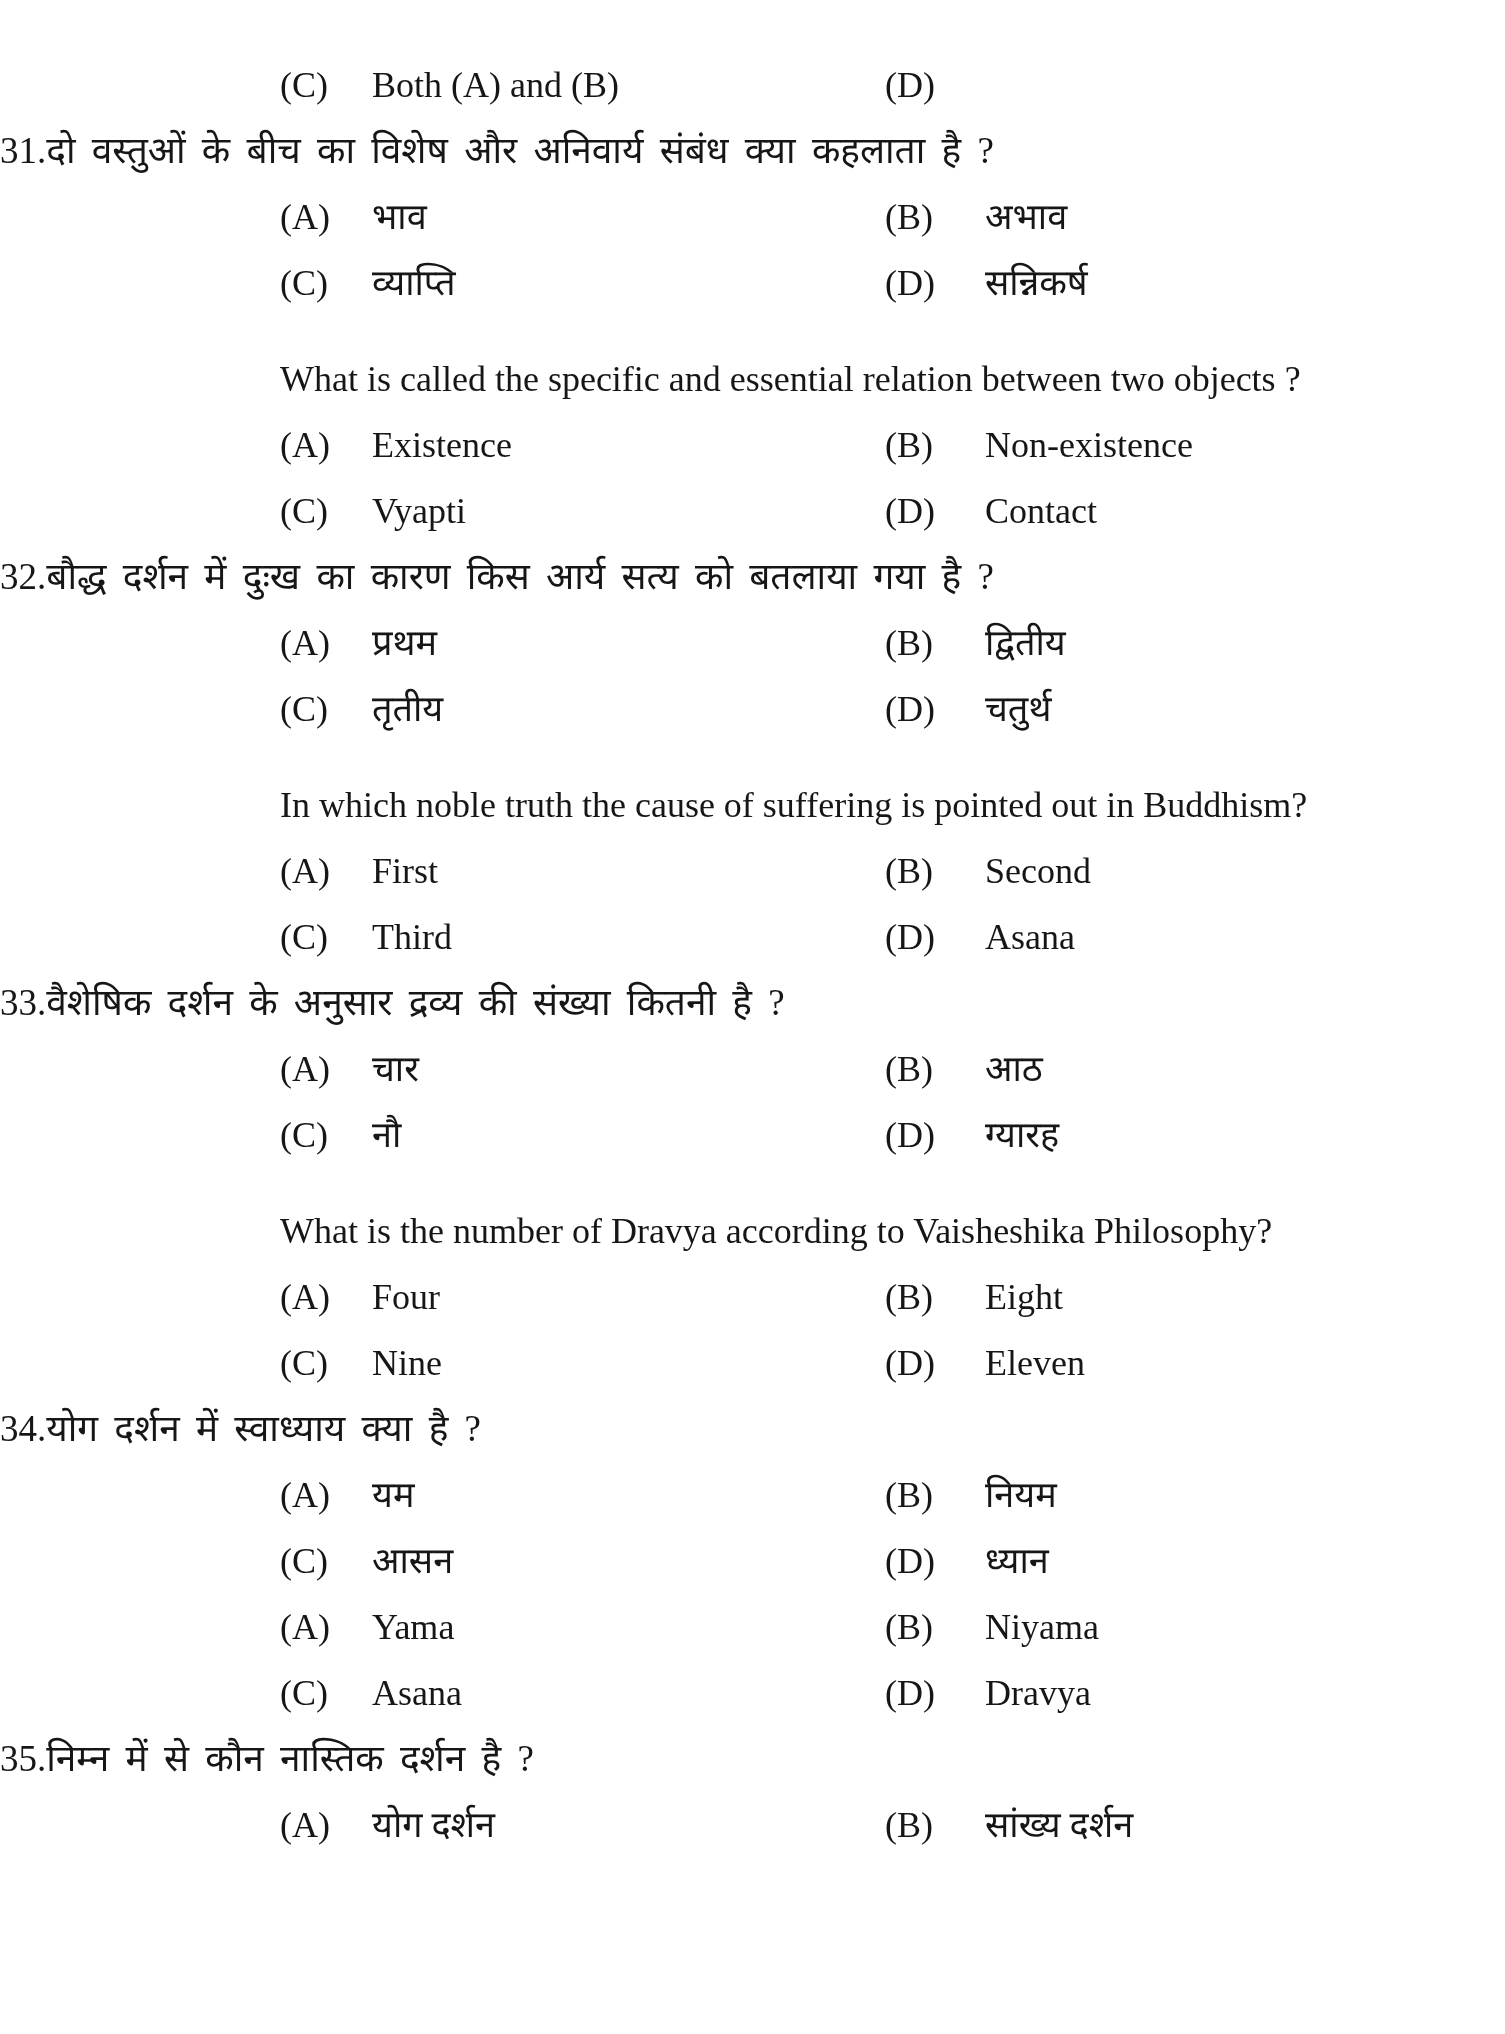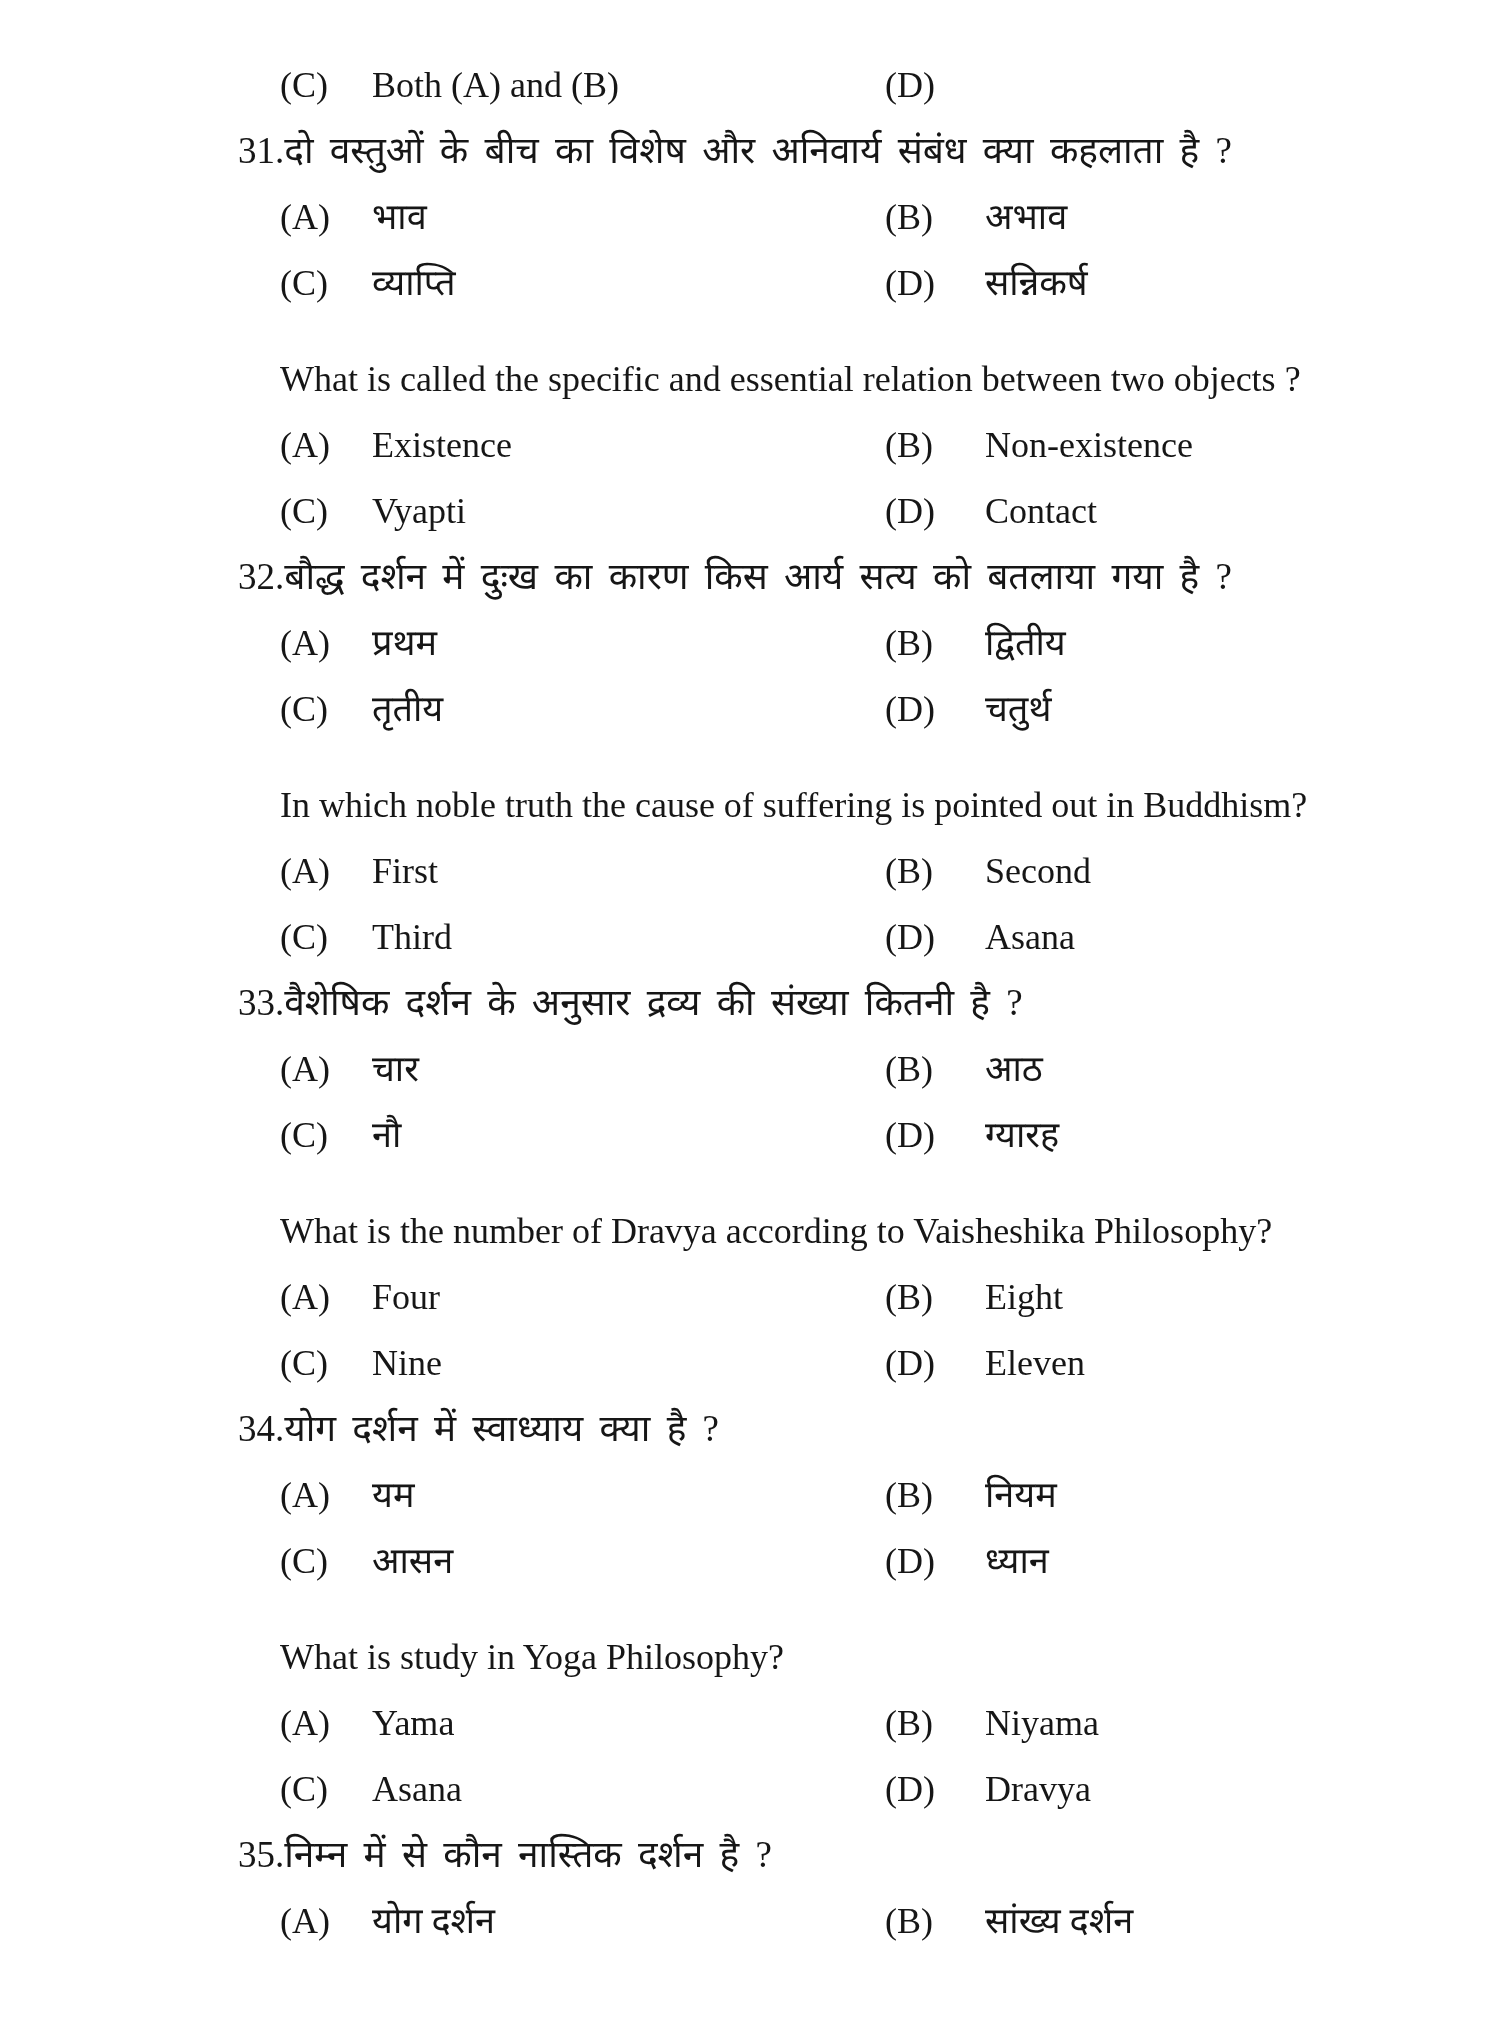--- a/index.html
+++ b/index.html
@@ -19,21 +19,20 @@
     padding-top: 52px;
     width: 1505px;
   }
   .row {
     height: 66px;
     line-height: 66px;
     white-space: nowrap;
   }
   
   .q-hi {
-    padding-left: 238px;
     word-spacing: 7px;
     font-size: 37px;
   }
   
   .q-en {
     padding-left: 280px;
     margin-top: 30px;
   }
   
   .optrow {
@@ -221,23 +220,20 @@
   <div class="row optrow">
     <div class="opt opt-left">
       <span class="olabel">(C)</span>
       <span class="otext">आसन</span>
     </div>
     <div class="opt opt-right">
       <span class="olabel">(D)</span>
       <span class="otext">ध्यान</span>
     </div>
   </div>
-  <div class="row q-en">
-    <span>What is study in Yoga Philosophy?</span>
-  </div>
   <div class="row optrow">
     <div class="opt opt-left">
       <span class="olabel">(A)</span>
       <span class="otext">Yama</span>
     </div>
     <div class="opt opt-right">
       <span class="olabel">(B)</span>
       <span class="otext">Niyama</span>
     </div>
   </div>

